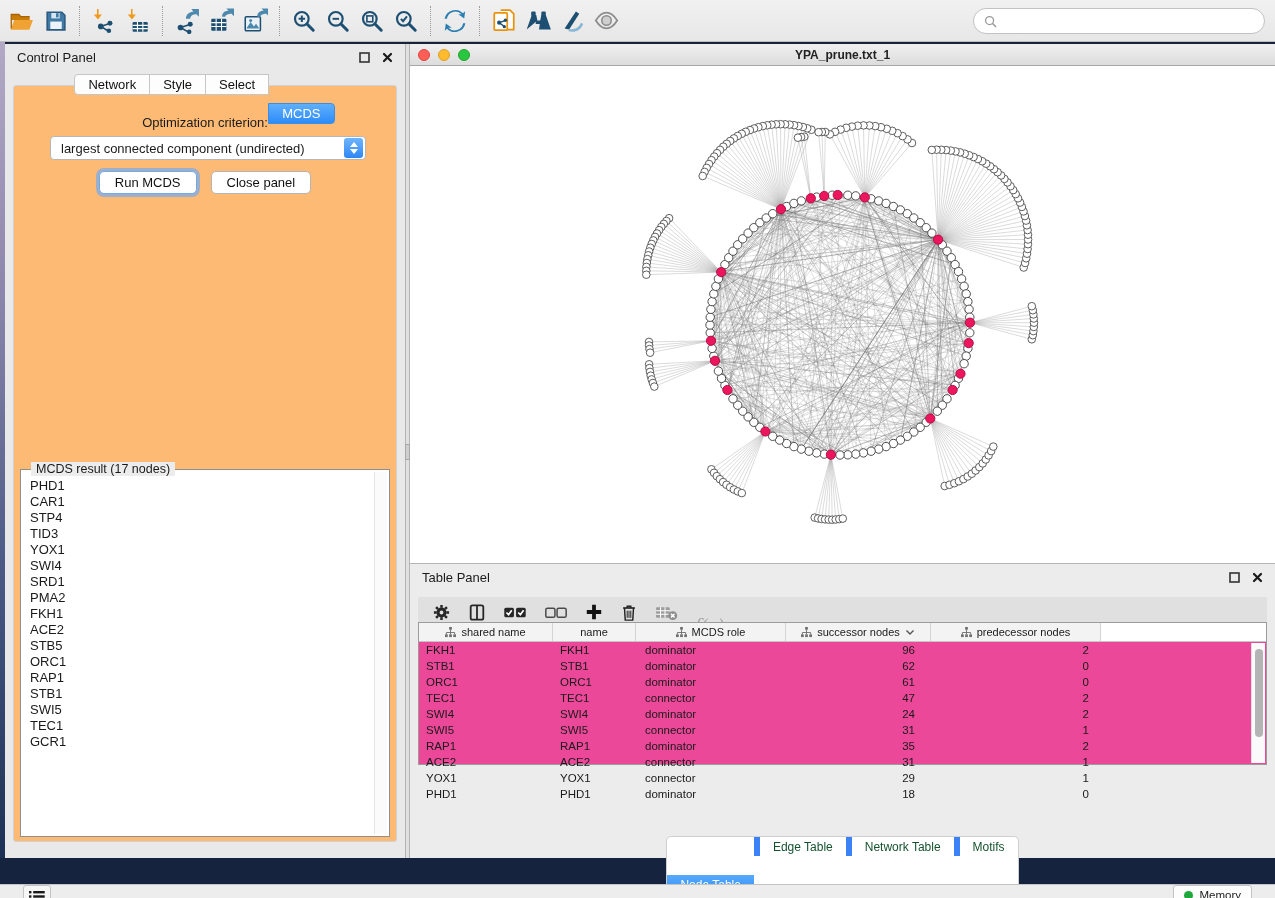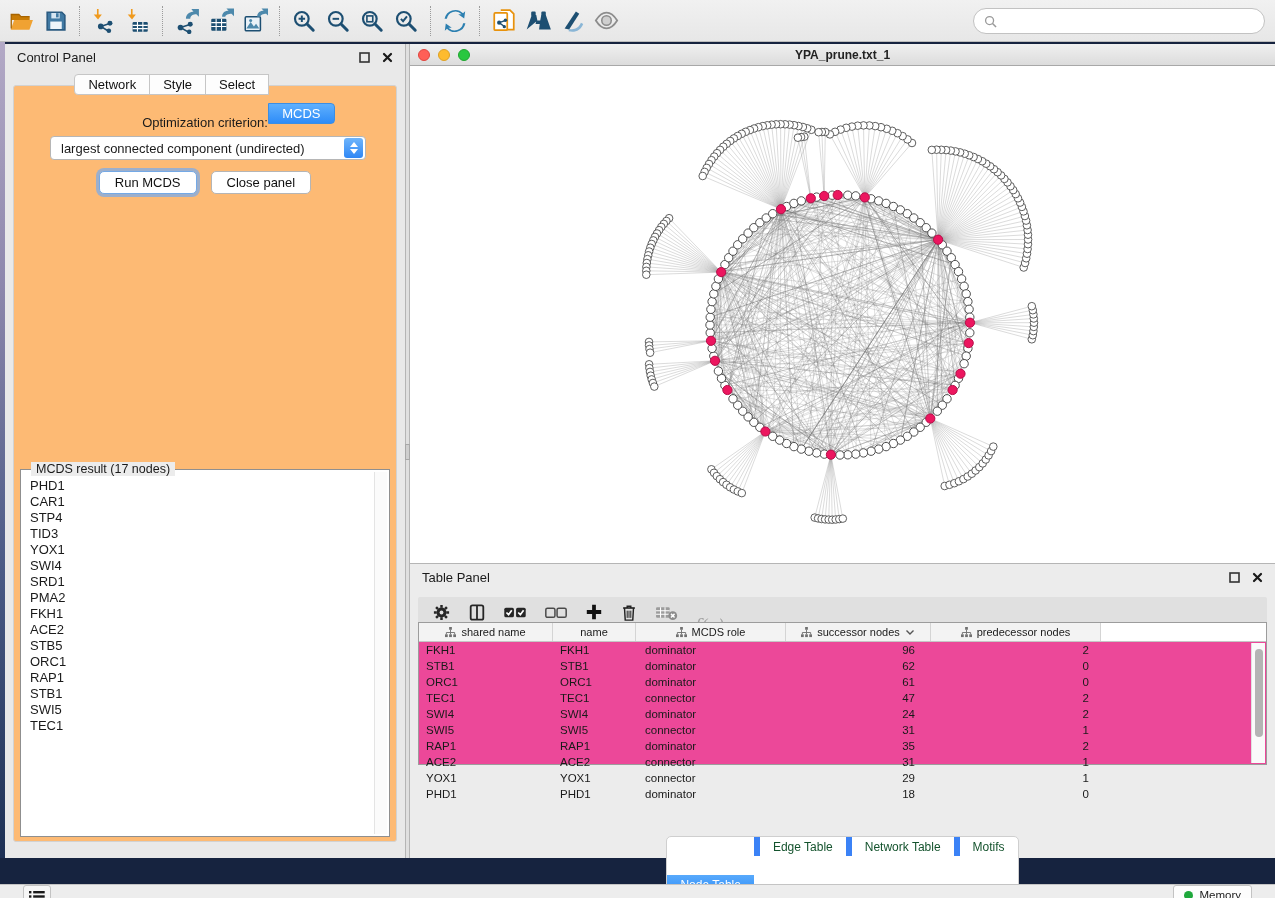--- a/index.html
+++ b/index.html
@@ -290,20 +290,21 @@
           <div>SRD1</div>
           <div>PMA2</div>
           <div>FKH1</div>
           <div>ACE2</div>
           <div>STB5</div>
           <div>ORC1</div>
           <div>RAP1</div>
           <div>STB1</div>
           <div>SWI5</div>
           <div>TEC1</div>
+          <div>GCR1</div>
         </div>
       <div class="mcds-scroll"></div>
     </div>
   </div>
 </div>
 
 <div class="v-splitter">
     <div class="v-grip"></div>
   </div>
 

